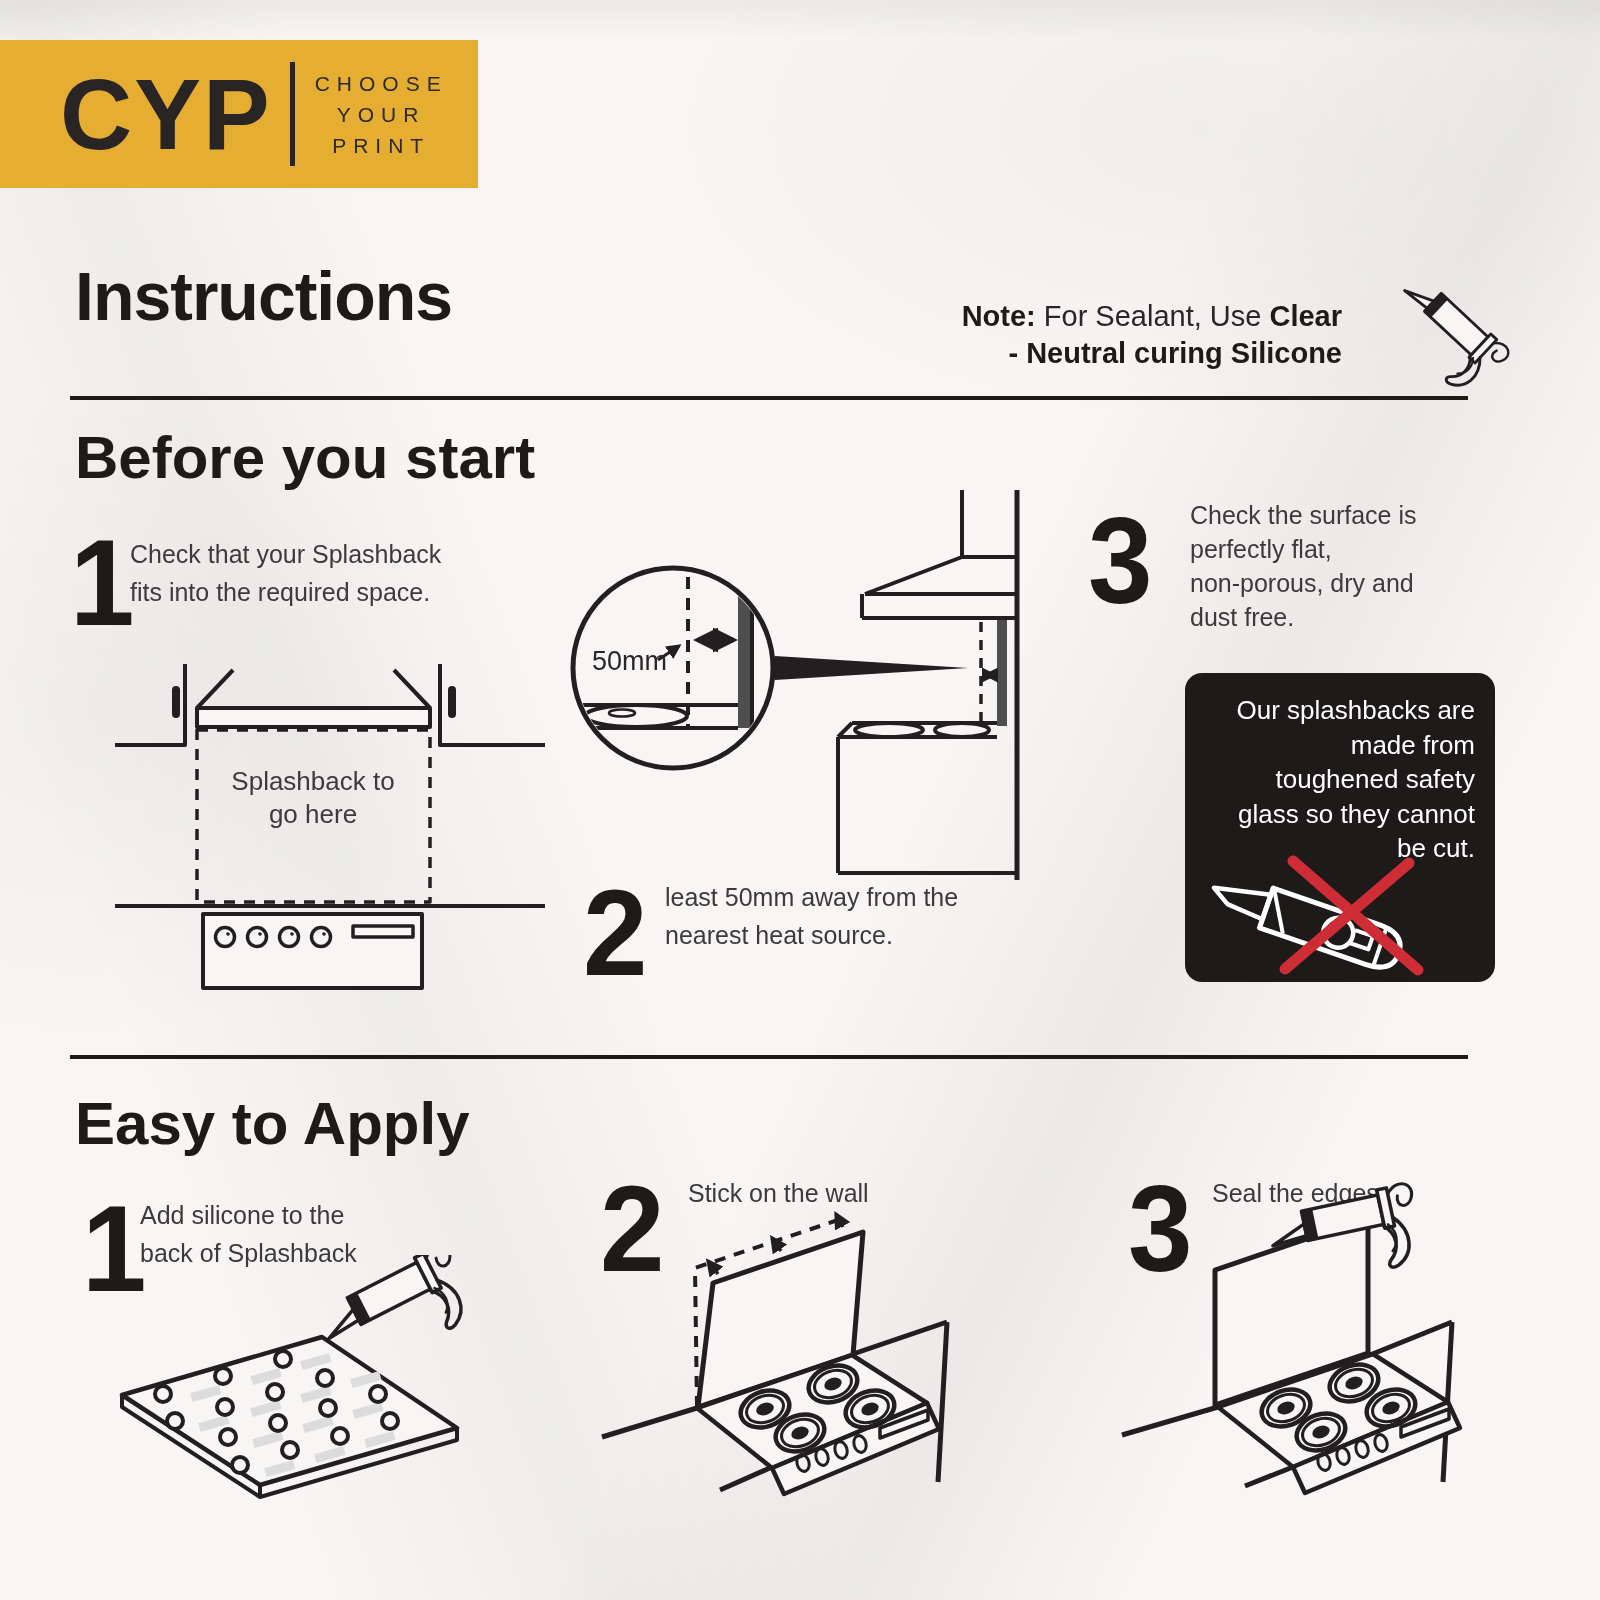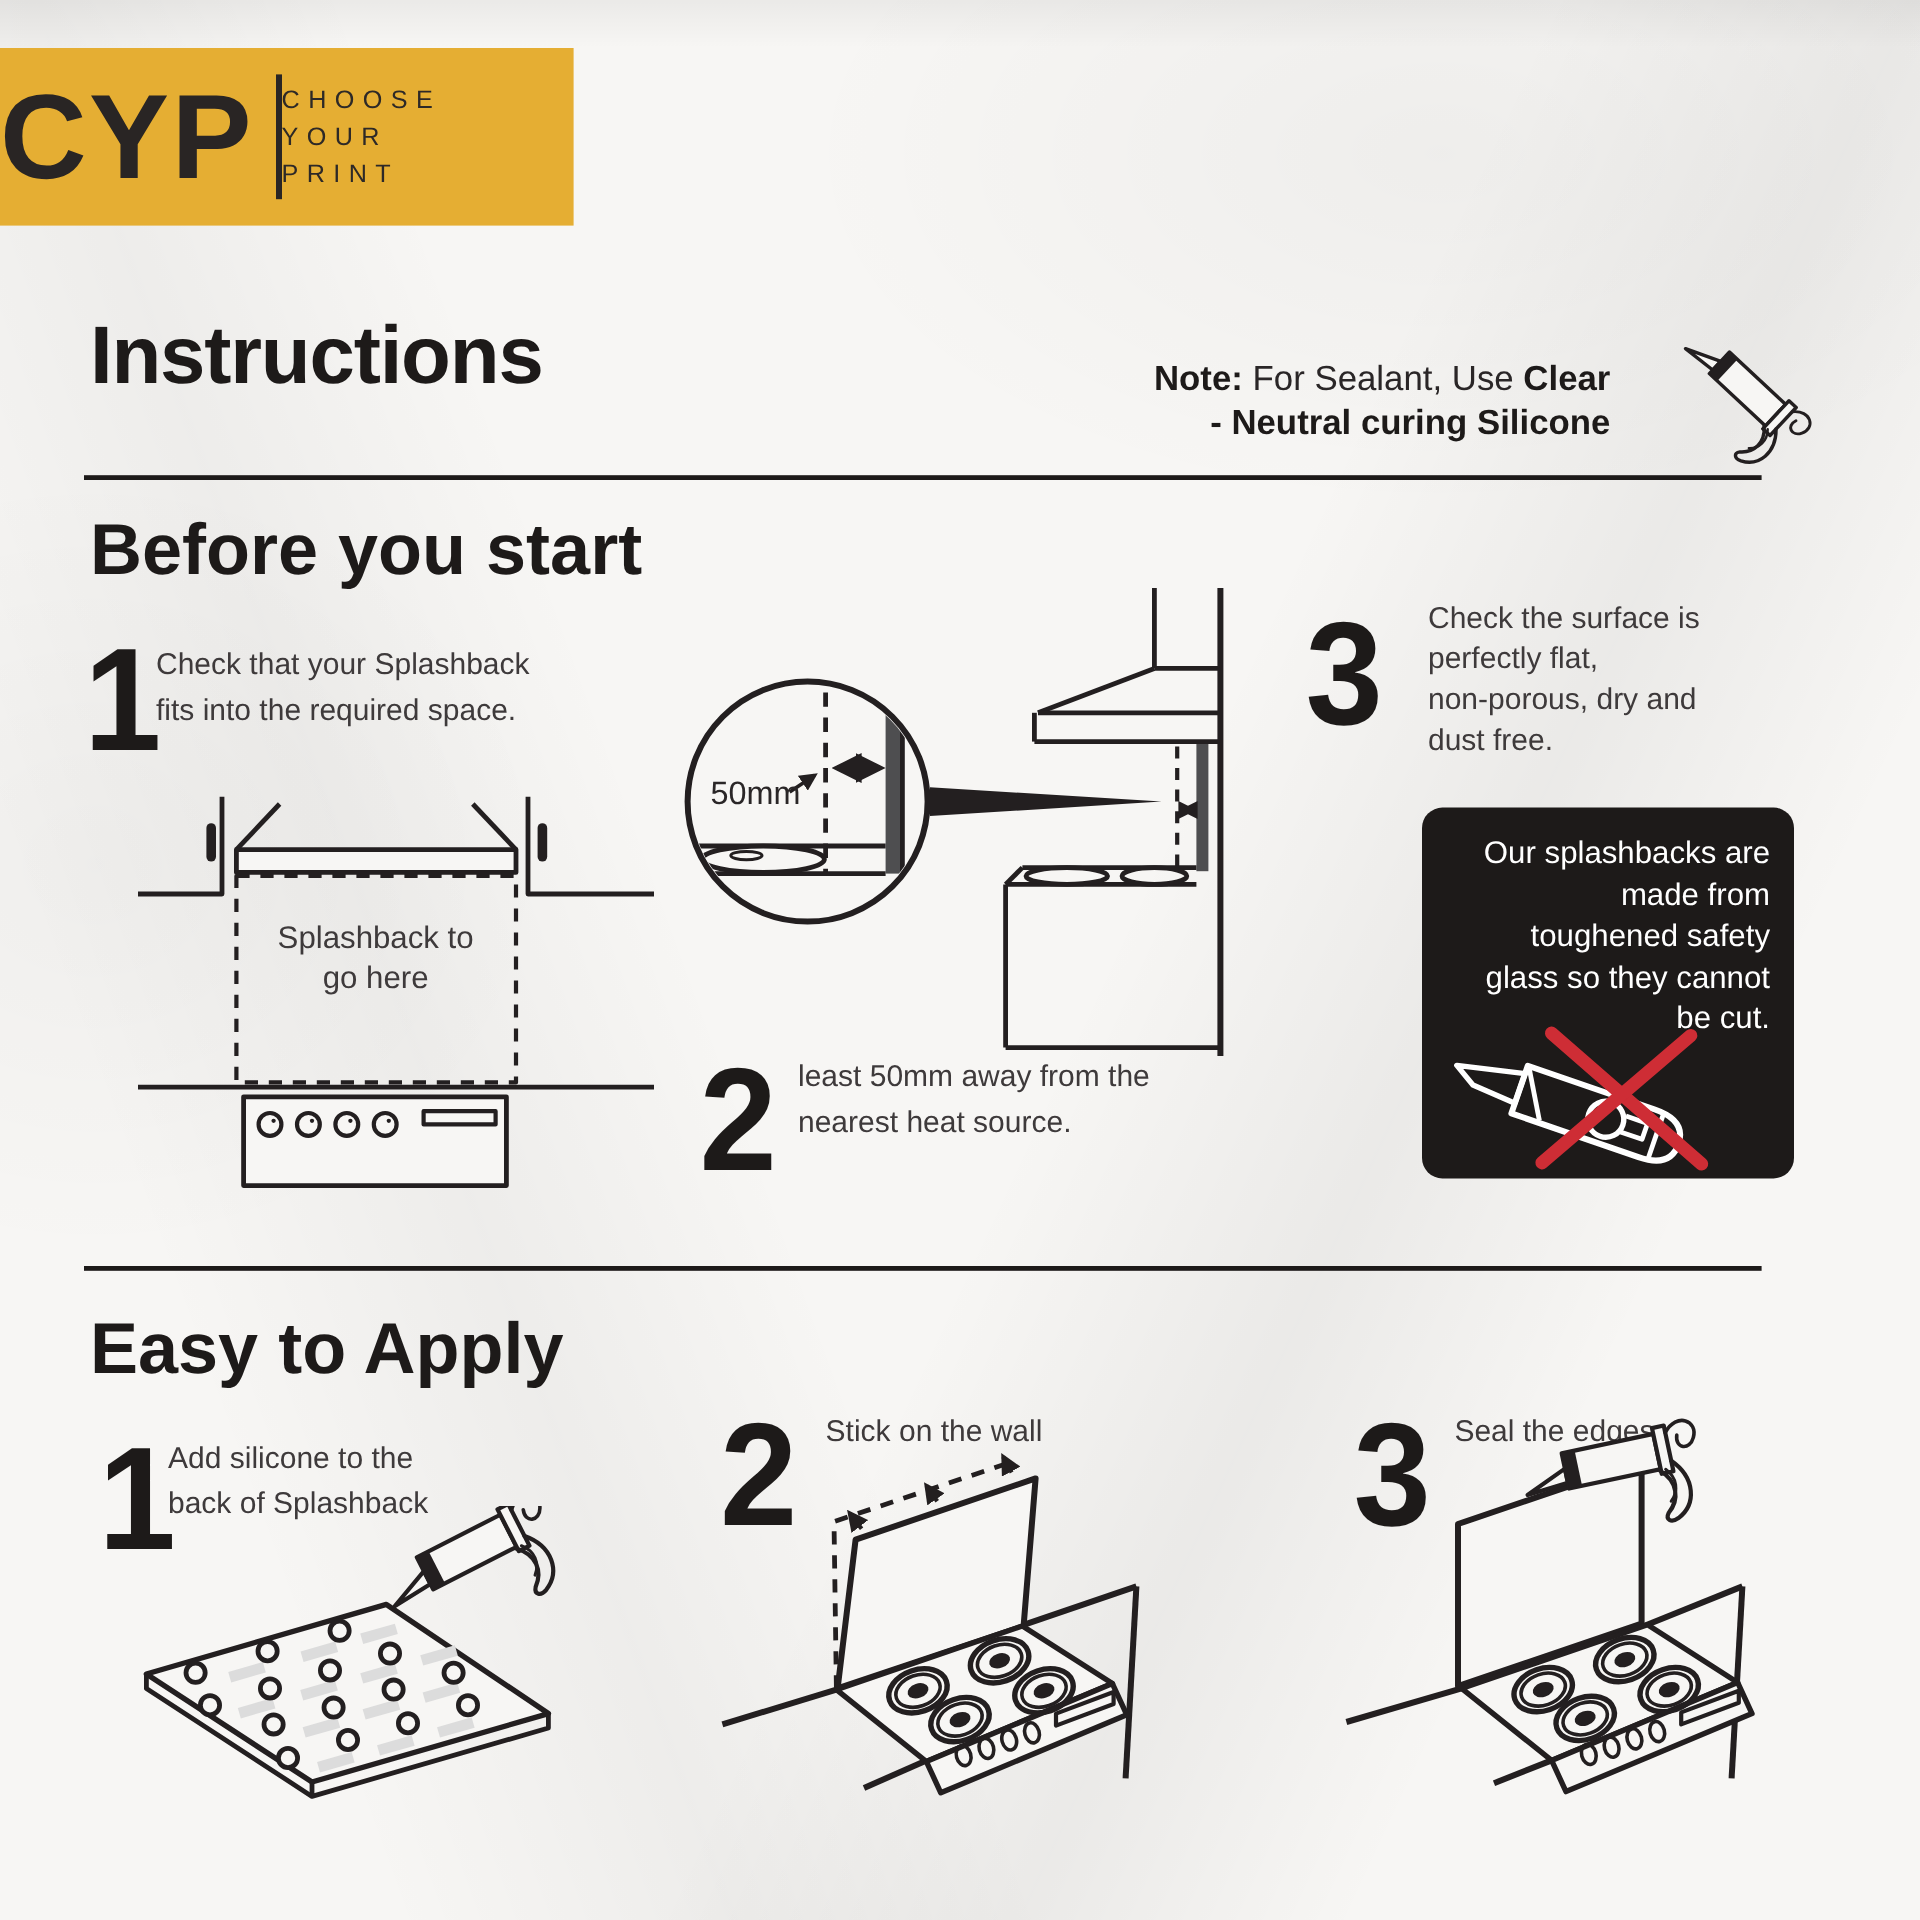--- a/index.html
+++ b/index.html
@@ -8,23 +8,23 @@
     background:
       radial-gradient(ellipse 900px 500px at 75% 8%, rgba(0,0,0,0.035), transparent 60%),
       radial-gradient(ellipse 700px 600px at 5% 45%, rgba(0,0,0,0.03), transparent 55%),
       linear-gradient(115deg, transparent 55%, rgba(0,0,0,0.05) 68%, transparent 80%),
       linear-gradient(250deg, transparent 60%, rgba(0,0,0,0.04) 72%, transparent 85%),
       linear-gradient(180deg, rgba(0,0,0,0.05), transparent 2.5%),
       #f7f6f4;}
   .abs{position:absolute;}
   
   .logo-box{left:0;top:40px;width:478px;height:148px;background:#e5ae33;display:flex;align-items:center;}
-  .logo-abbr{font-size:100px;font-weight:700;letter-spacing:2px;color:#292524;line-height:1;}
+  .logo-abbr{font-size:100px;font-weight:700;letter-spacing:2px;color:#292524;margin-left:60px;line-height:1;}
   .logo-bar{width:5px;height:104px;background:#292524;margin-left:18px;}
-  .logo-tagline{font-size:21px;letter-spacing:7px;line-height:31px;color:#2d2927;font-weight:400;}
+  .logo-tagline{margin-left:20px;font-size:21px;letter-spacing:7px;line-height:31px;color:#2d2927;font-weight:400;text-align:center;}
   
   .h1{font-size:68px;font-weight:700;line-height:1;letter-spacing:-1px;color:#1d1a19;}
   .h2{font-size:60px;font-weight:700;line-height:1;color:#1d1a19;}
   .step-num{font-size:122px;font-weight:700;line-height:1;color:#1d1a19;transform:scaleX(.95);transform-origin:left top;letter-spacing:-3px;}
   .body-txt{font-size:25px;line-height:38px;color:#3e3a3b;}
   .note-txt{font-size:29px;line-height:37px;color:#2a2627;text-align:right;}
   .note-txt b{color:#1d1a19;}
   .rule{height:4px;background:#1d1a19;}
   .diag-label{font-size:26px;line-height:33px;color:#3e3a3b;text-align:center;}
   .measure{font-size:27px;color:#2a2627;}

